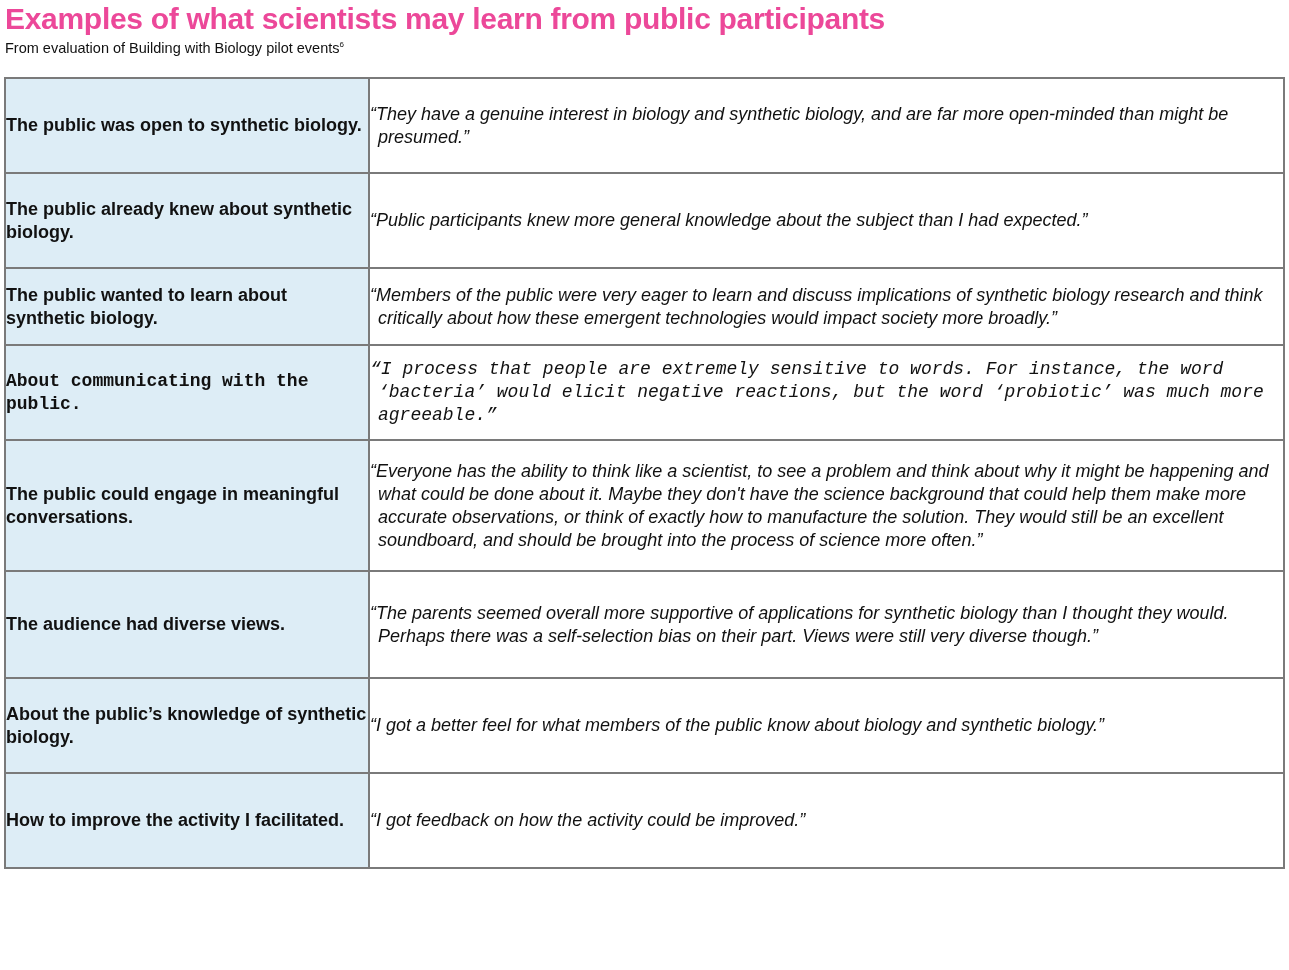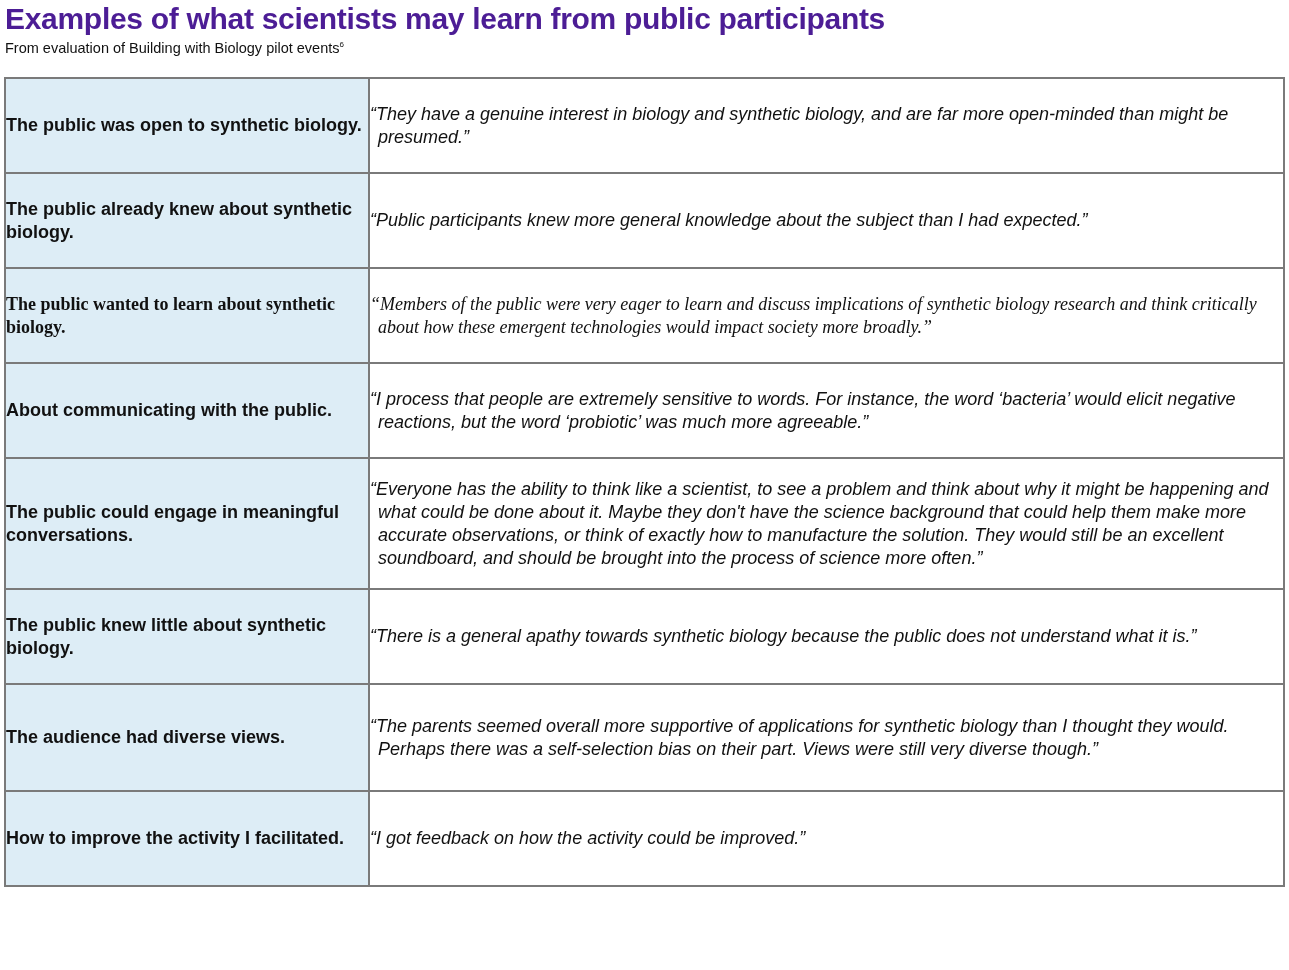--- a/index.html
+++ b/index.html
@@ -1,17 +1,17 @@
 <!DOCTYPE html>
 <html><head>
 <meta charset="utf-8">
 <style>
   html, body { margin: 0; padding: 0; background: #ffffff; }
   body { width: 1289px; height: 970px; position: relative; overflow: hidden; font-family: "Liberation Sans", "DejaVu Sans", sans-serif; color: #111; }
-  .title { position: absolute; left: 5px; top: 2px; font-size: 30px; font-weight: bold; color: #4c1d95; letter-spacing: -0.3px; white-space: nowrap; }
+  .title { position: absolute; left: 5px; top: 2px; font-size: 30px; font-weight: bold; color: #ec4899; letter-spacing: -0.3px; white-space: nowrap; }
   .subtitle { position: absolute; left: 5px; top: 40px; font-size: 14.5px; color: #111; white-space: nowrap; }
   .subtitle sup { font-size: 8px; vertical-align: super; }
   .table { position: absolute; left: 4px; top: 77px; width: 1281px; border-collapse: collapse; table-layout: fixed; }
   .table td { border: 2px solid #7a7a7a; vertical-align: middle; padding: 0; }
   .col-left { width: 364px; background: #ddedf6; }
   .left-cell { padding: 0 20px 0 26px; font-weight: bold; font-size: 18px; line-height: 23px; color: #111; }
   .right-cell { padding: 0 22px 0 20px; font-style: italic; font-size: 18px; line-height: 23px; color: #111; border-radius: 10px; }
   .quote { display: block; padding-left: 8px; text-indent: -8px; }
 </style>
 </head>
@@ -31,48 +31,48 @@
         <td class="right-cell">
           <span class="quote">“They have a genuine interest in biology and synthetic biology, and are far more open-minded than might be presumed.”</span>
         </td>
       </tr>
       <tr style="height: 95px;">
         <td class="col-left left-cell">The public already knew about synthetic biology.</td>
         <td class="right-cell">
           <span class="quote">“Public participants knew more general knowledge about the subject than I had expected.”</span>
         </td>
       </tr>
-      <tr style="height: 95px; font-family: Liberation Serif, serif;">
+      <tr style="height: 77px;">
         <td class="col-left left-cell">The public wanted to learn about synthetic biology.</td>
         <td class="right-cell">
           <span class="quote">“Members of the public were very eager to learn and discuss implications of synthetic biology research and think critically about how these emergent technologies would impact society more broadly.”</span>
         </td>
       </tr>
-      <tr style="height: 95px;">
+      <tr style="height: 95px; font-family: Liberation Mono, monospace;">
         <td class="col-left left-cell">About communicating with the public.</td>
         <td class="right-cell">
           <span class="quote">“I process that people are extremely sensitive to words. For instance, the word ‘bacteria’ would elicit negative reactions, but the word ‘probiotic’ was much more agreeable.”</span>
         </td>
       </tr>
       <tr style="height: 131px;">
         <td class="col-left left-cell">The public could engage in meaningful conversations.</td>
         <td class="right-cell">
           <span class="quote">“Everyone has the ability to think like a scientist, to see a problem and think about why it might be happening and what could be done about it. Maybe they don't have the science background that could help them make more accurate observations, or think of exactly how to manufacture the solution. They would still be an excellent soundboard, and should be brought into the process of science more often.”</span>
         </td>
       </tr>
-      <tr style="height: 95px;">
-        <td class="col-left left-cell">The public knew little about synthetic biology.</td>
-        <td class="right-cell">
-          <span class="quote">“There is a general apathy towards synthetic biology because the public does not understand what it is.”</span>
-        </td>
-      </tr>
       <tr style="height: 107px;">
         <td class="col-left left-cell">The audience had diverse views.</td>
         <td class="right-cell">
           <span class="quote">“The parents seemed overall more supportive of applications for synthetic biology than I thought they would. Perhaps there was a self-selection bias on their part. Views were still very diverse though.”</span>
+        </td>
+      </tr>
+      <tr style="height: 95px;">
+        <td class="col-left left-cell">About the public’s knowledge of synthetic biology.</td>
+        <td class="right-cell">
+          <span class="quote">“I got a better feel for what members of the public know about biology and synthetic biology.”</span>
         </td>
       </tr>
       <tr style="height: 95px; margin-top: 40px;">
         <td class="col-left left-cell">How to improve the activity I facilitated.</td>
         <td class="right-cell">
           <span class="quote">“I got feedback on how the activity could be improved.”</span>
         </td>
       </tr>
     </tbody>
 </table>

